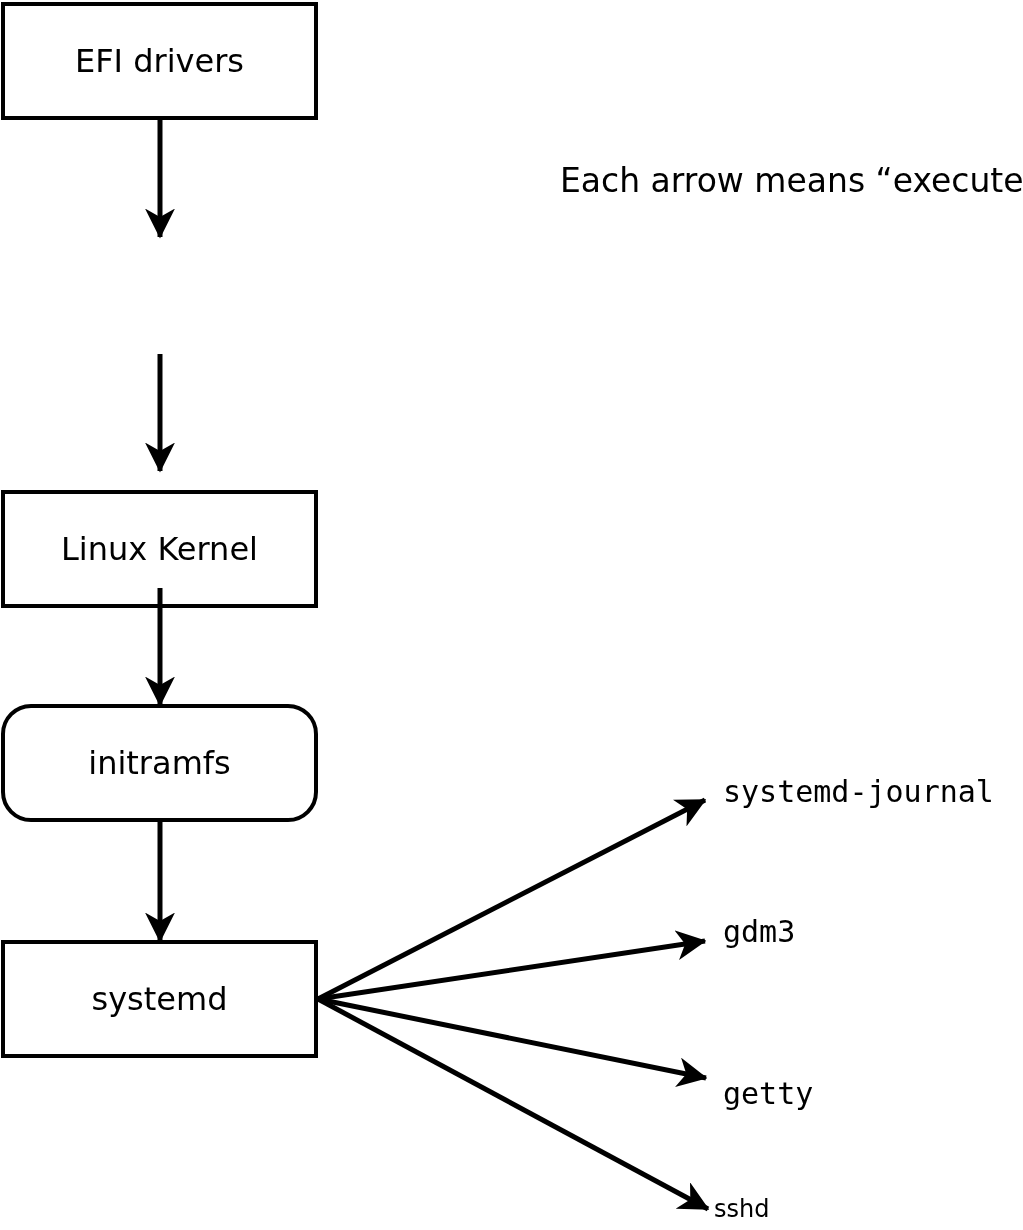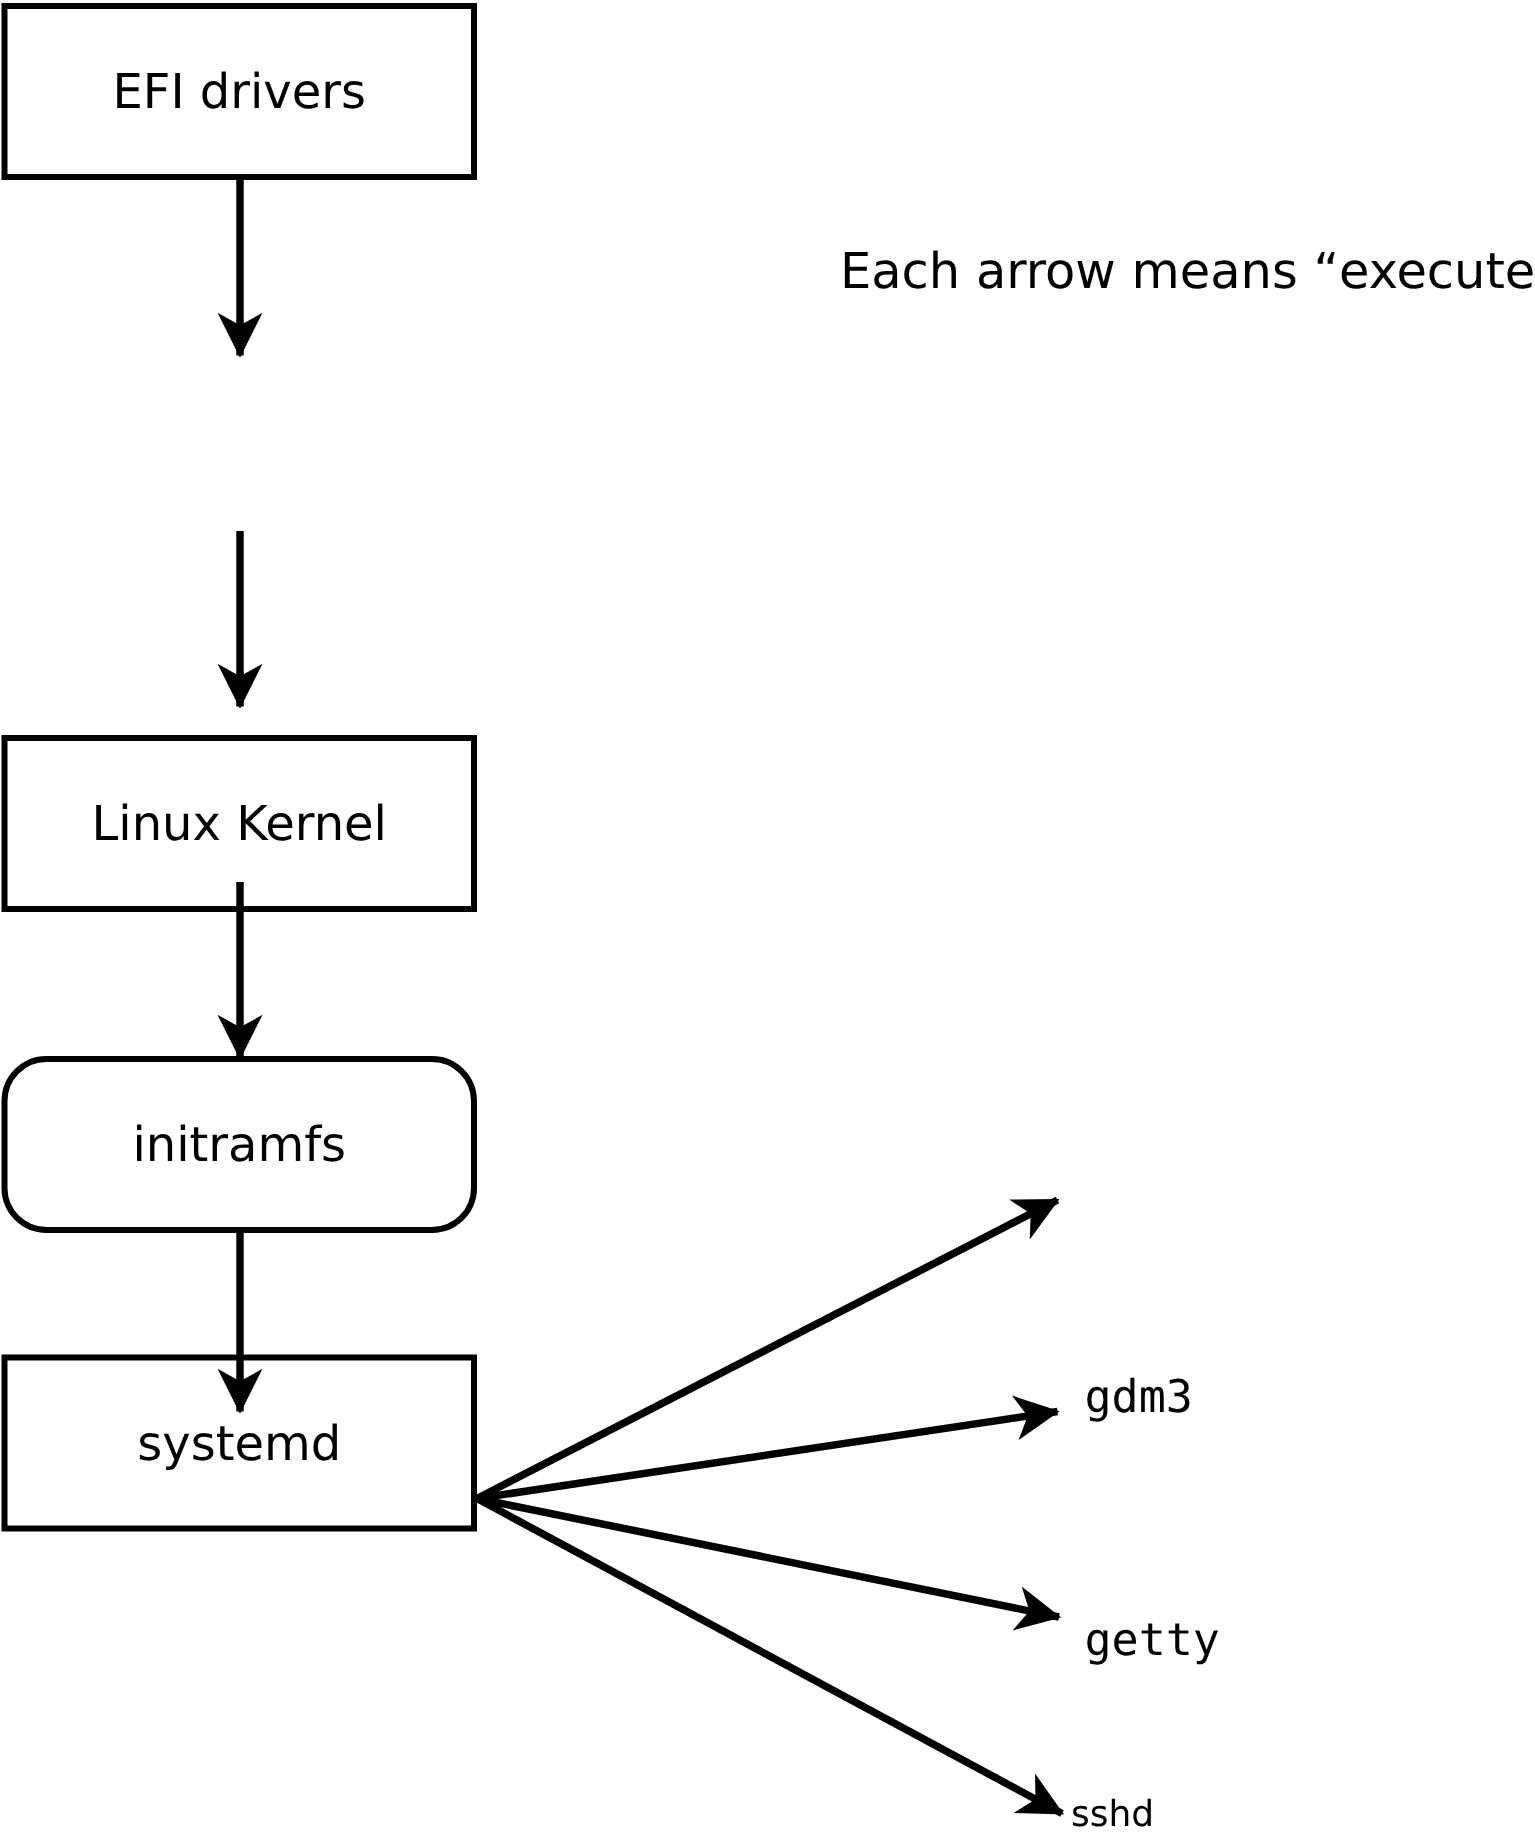--- a/index.html
+++ b/index.html
@@ -36,21 +36,21 @@
     align-items: center;
     justify-content: center;
     font-size: 32px;
     line-height: 1;
     z-index: 1;
   }
   .box-1 { top: 2px; }
   .box-2 { top: 236px; }
   .box-3 { top: 470px; margin-top: 20px; }
   .box-4 { top: 704px; border-radius: 30px; }
-  .box-5 { top: 903px; }
+  .box-5 { top: 940px; }
   .note-text {
     position: absolute;
     left: 560px;
     top: 161px;
     font-size: 33px;
     line-height: 40px;
     white-space: nowrap;
     z-index: 1;
   }
   .target-label {
@@ -103,17 +103,18 @@
   </div>
   <div class="node-box box-4">
     <span>initramfs</span>
   </div>
   <div class="node-box box-5">
     <span>systemd</span>
   </div>
 
   <div class="note-text">Each arrow means “executes”.</div>
 
+  <div class="target-label mono t-journal">systemd-journal</div>
   <div class="target-label mono t-gdm3">gdm3</div>
   <div class="target-label mono t-getty">getty</div>
   <div class="target-label sans t-sshd">sshd</div>
 
 </div>
 
 </body></html>

